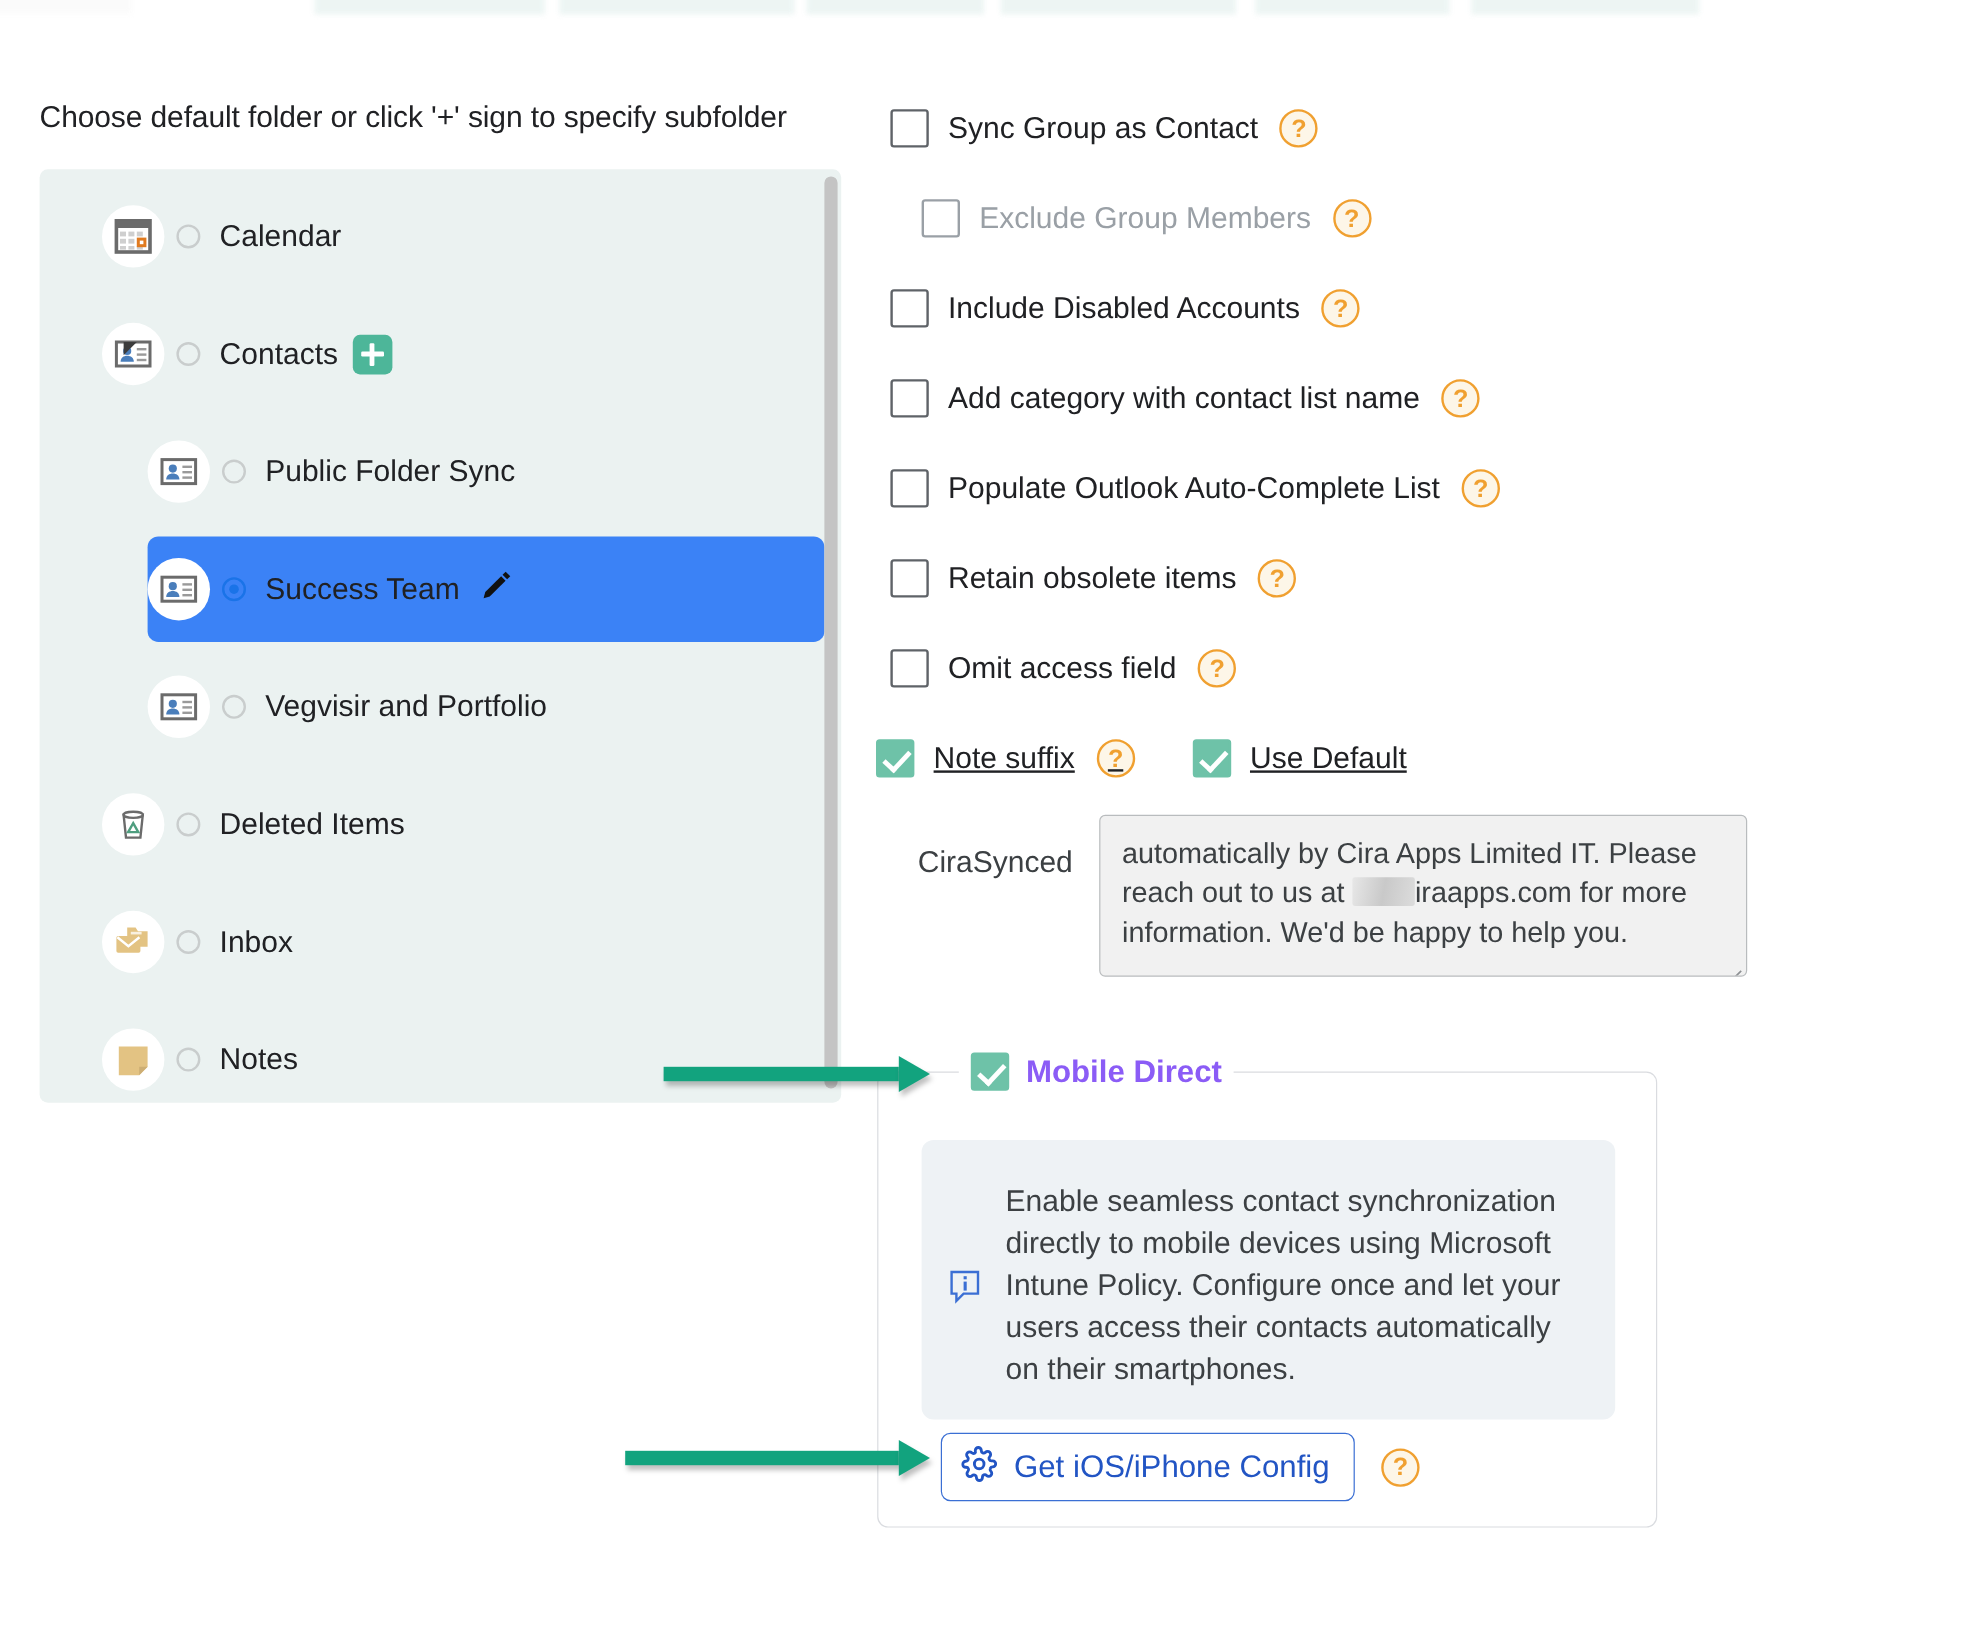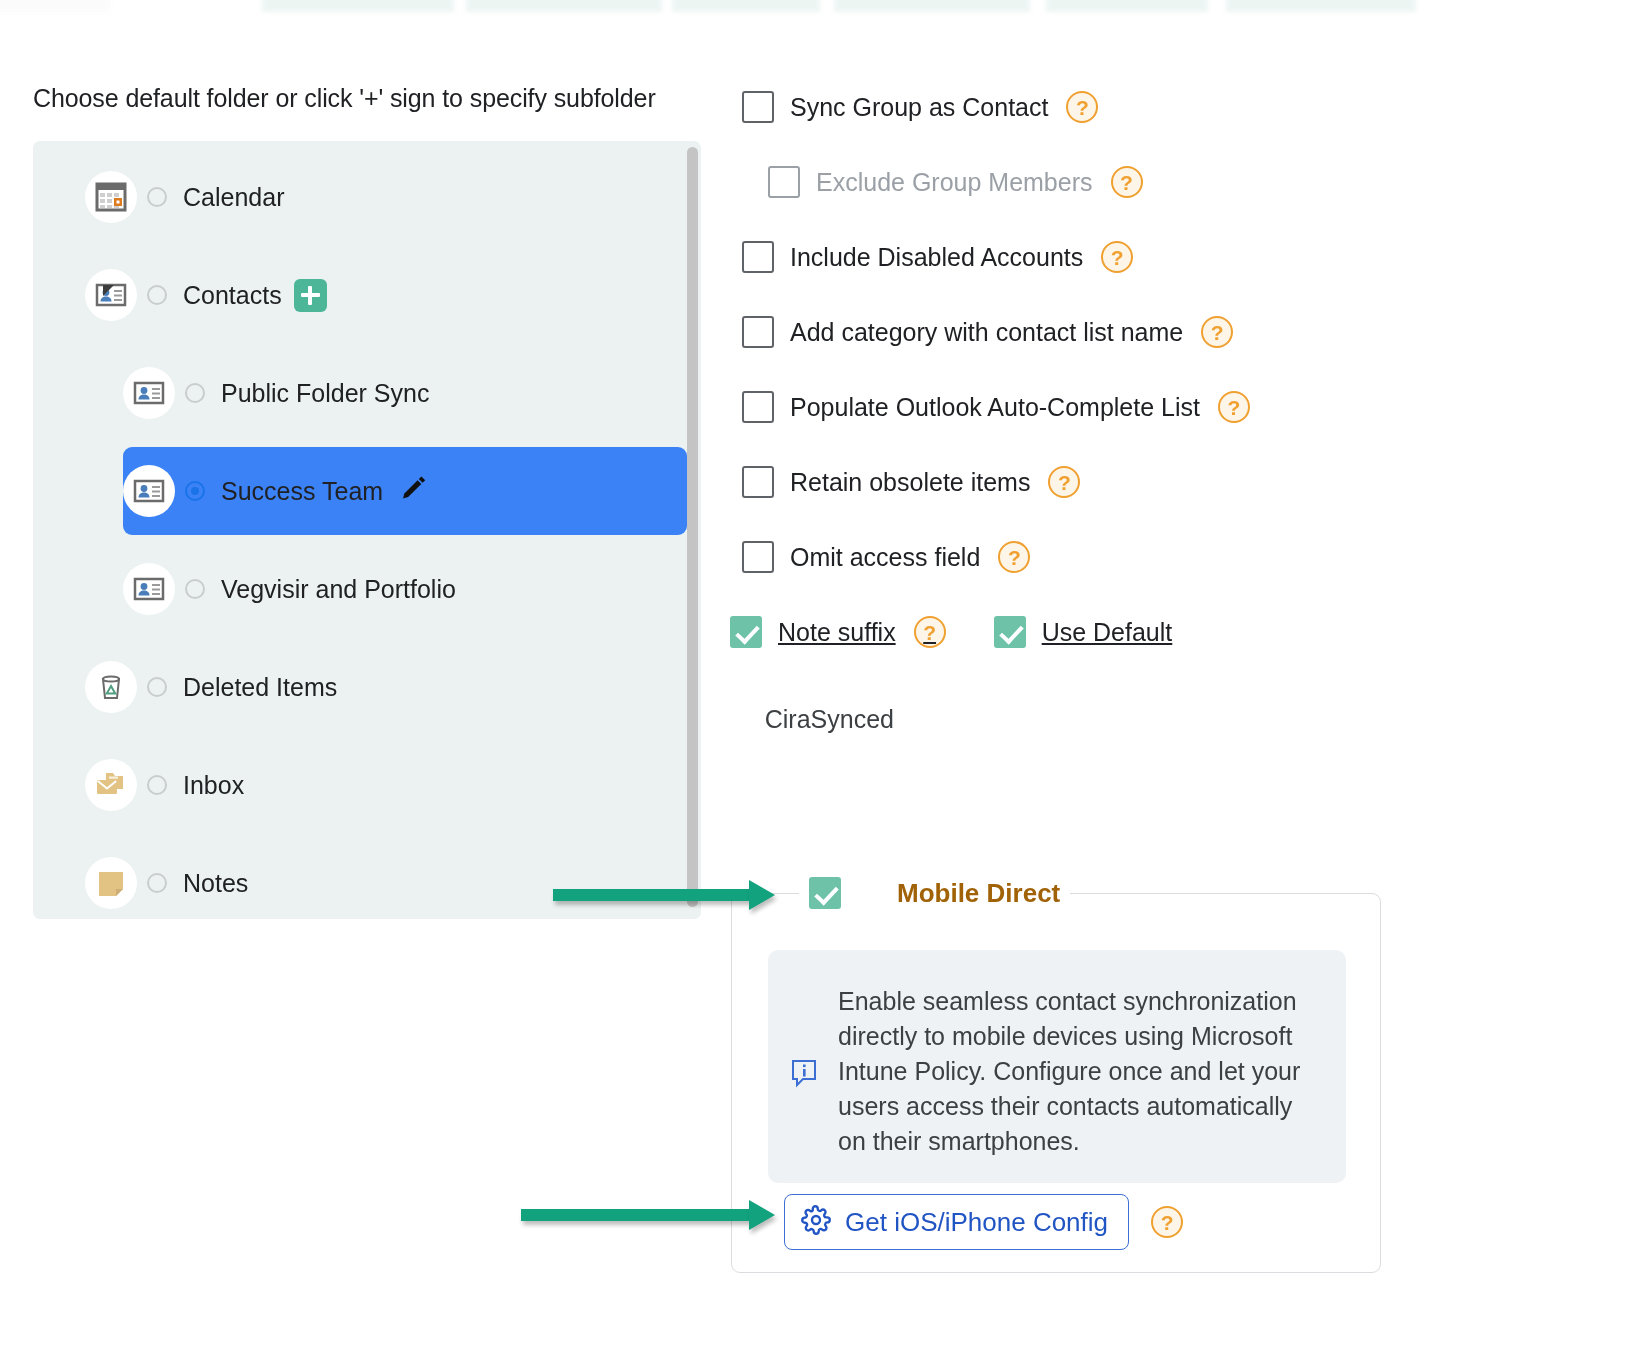--- a/index.html
+++ b/index.html
@@ -216,21 +216,21 @@
   }
   #mobile-direct-legend {
     position: absolute; left: 67px; top: -24px;
     display: flex; align-items: center;
     background: #ffffff;
     padding: 0 10px;
     height: 46px;
   }
   #mobile-direct-legend .cb { margin-right: 14px; }
   #mobile-direct-title {
-    font-size: 26px; font-weight: bold; color: #a16207; white-space: nowrap; margin-left: 42px;
+    font-size: 26px; font-weight: bold; color: #8b5cf6; white-space: nowrap;
   }
   #mobile-direct-info {
     position: absolute; left: 36px; top: 56px;
     width: 578px;
     background: #eef2f5;
     border-radius: 10px;
     padding: 34px 24px 24px 22px;
     display: flex; align-items: center;
   }
   #mobile-direct-info .info-icon { flex: 0 0 32px; margin-right: 16px; margin-top: 6px; }
@@ -475,20 +475,29 @@
   <div id="note-suffix-row">
     <span class="cb checked"></span>
     <span class="opt-label">Note suffix</span>
     <span class="help">?</span>
     <span class="cb checked gap-lg"></span>
     <span class="opt-label">Use Default</span>
   </div>
 
   <div id="suffix-block">
     <div id="suffix-prefix-label">CiraSynced</div>
+    <div id="suffix-textarea">
+      <span>automatically by Cira Apps Limited IT. Please reach out to us at</span>
+      <span class="redact"></span><span>iraapps.com for more information. We'd be happy to help you.</span>
+      <span id="suffix-resize">
+        <svg width="14" height="14" viewBox="0 0 14 14">
+          <path d="M13 3L3 13M13 8L8 13" stroke="#8d9093" stroke-width="1.4" fill="none"></path>
+        </svg>
+      </span>
+    </div>
   </div>
 </div>
 
 <div id="mobile-direct-fieldset">
   <div id="mobile-direct-legend">
     <span class="cb checked"></span>
     <span id="mobile-direct-title">Mobile Direct</span>
   </div>
 
   <div id="mobile-direct-info">

